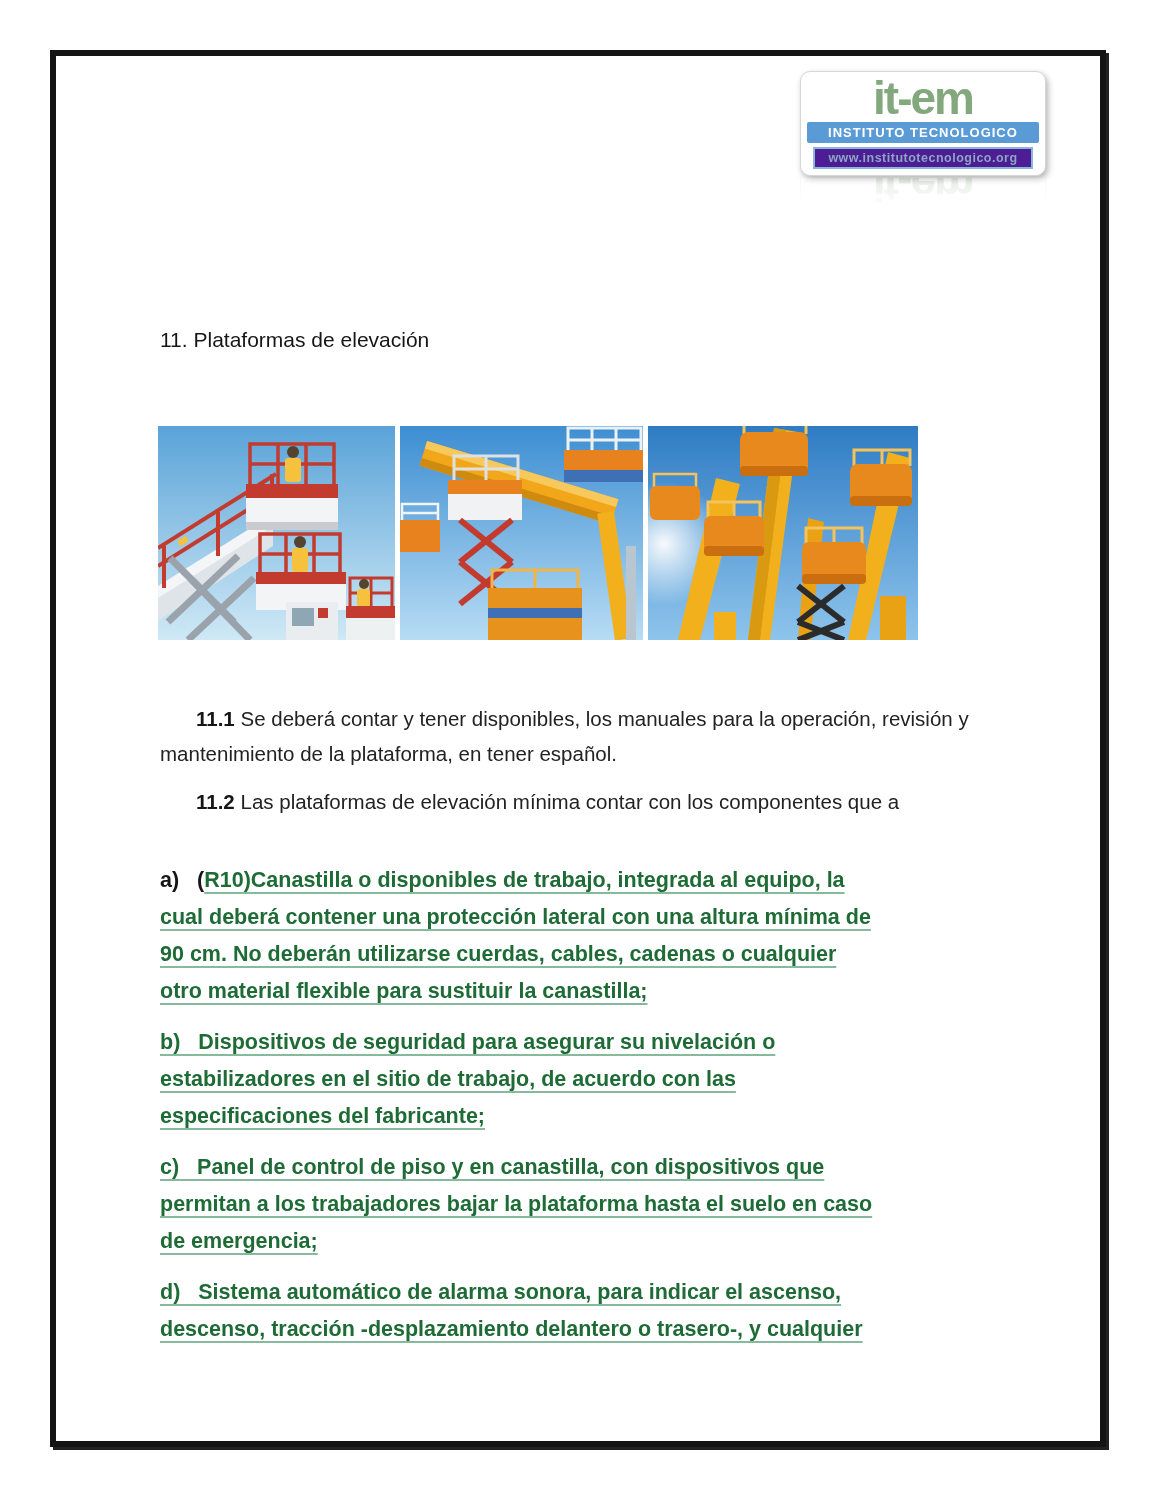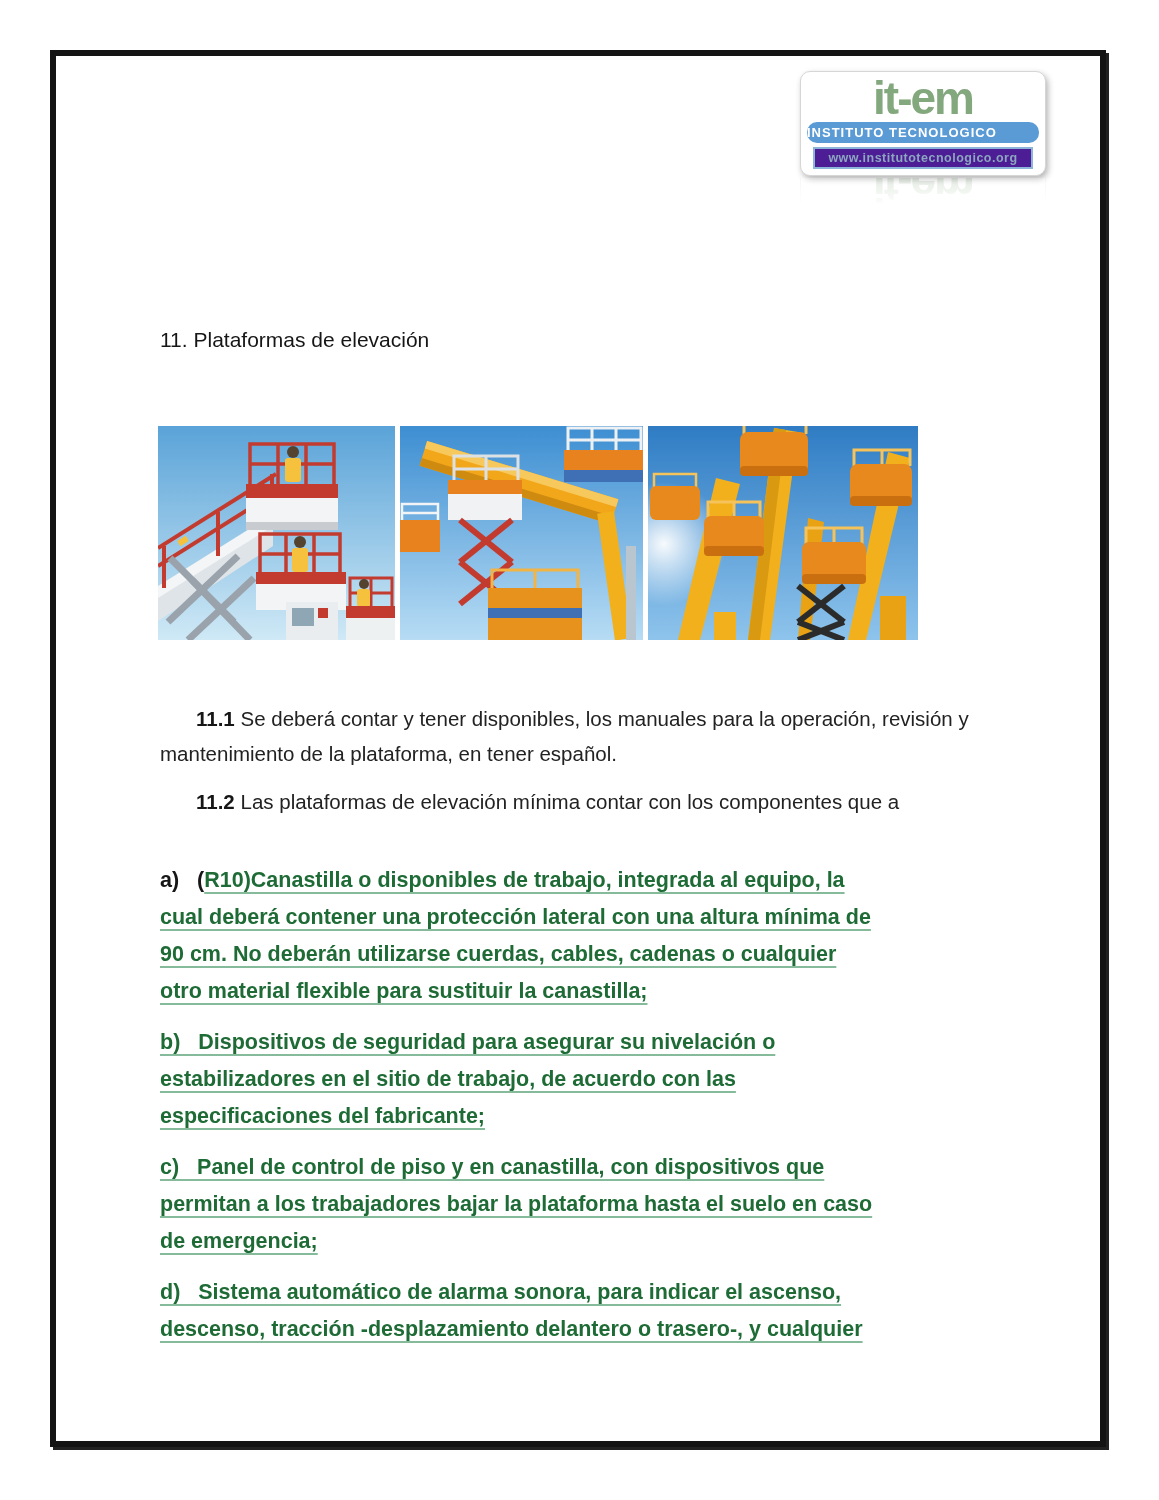--- a/index.html
+++ b/index.html
@@ -16,21 +16,21 @@
   .logo-card{
     background:#fff;border:1px solid #d6d6d6;border-radius:10px;
     box-shadow:2px 3px 6px rgba(0,0,0,.3);padding:2px 6px 6px 6px;overflow:hidden;
   }
   .logo-brand{
     font-weight:700;font-size:46px;line-height:48px;text-align:center;
     letter-spacing:-2px;color:#84a87e;
   }
   .logo-banner{
     background:#5b9bd5;color:#ffffff;font-weight:700;font-size:13px;
-    letter-spacing:1px;padding:3px 0;border-radius:10px;
+    letter-spacing:1px;text-align:center;padding:3px 0;border-radius:2px;
   }
   .logo-url{
     margin:4px 6px 0 6px;border:2px solid #8db4d9;background:#4c1d95;
     color:#8ca6bf;font-weight:700;font-size:12.5px;text-align:center;
     padding:2px 0;letter-spacing:.5px;
   }
   .logo-reflection{
     height:34px;overflow:hidden;opacity:.22;transform:scaleY(-1);
     -webkit-mask-image:linear-gradient(to top,rgba(0,0,0,.9),transparent 85%);
     mask-image:linear-gradient(to top,rgba(0,0,0,.9),transparent 85%);

